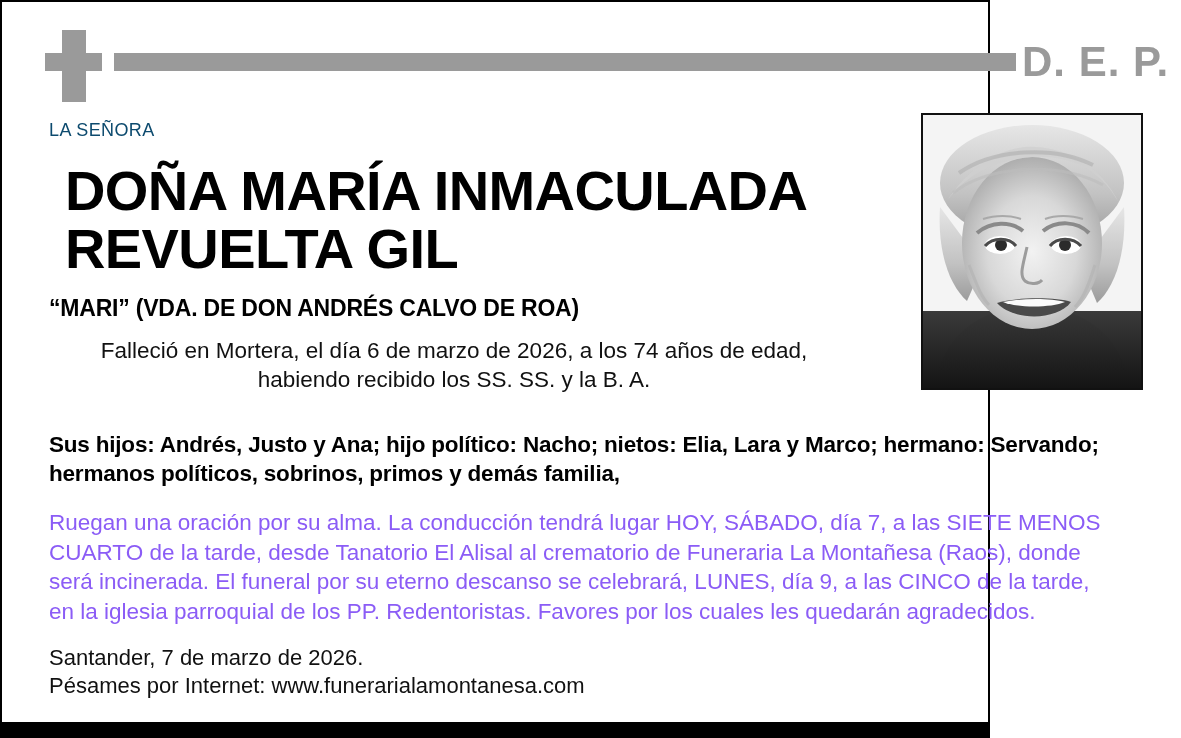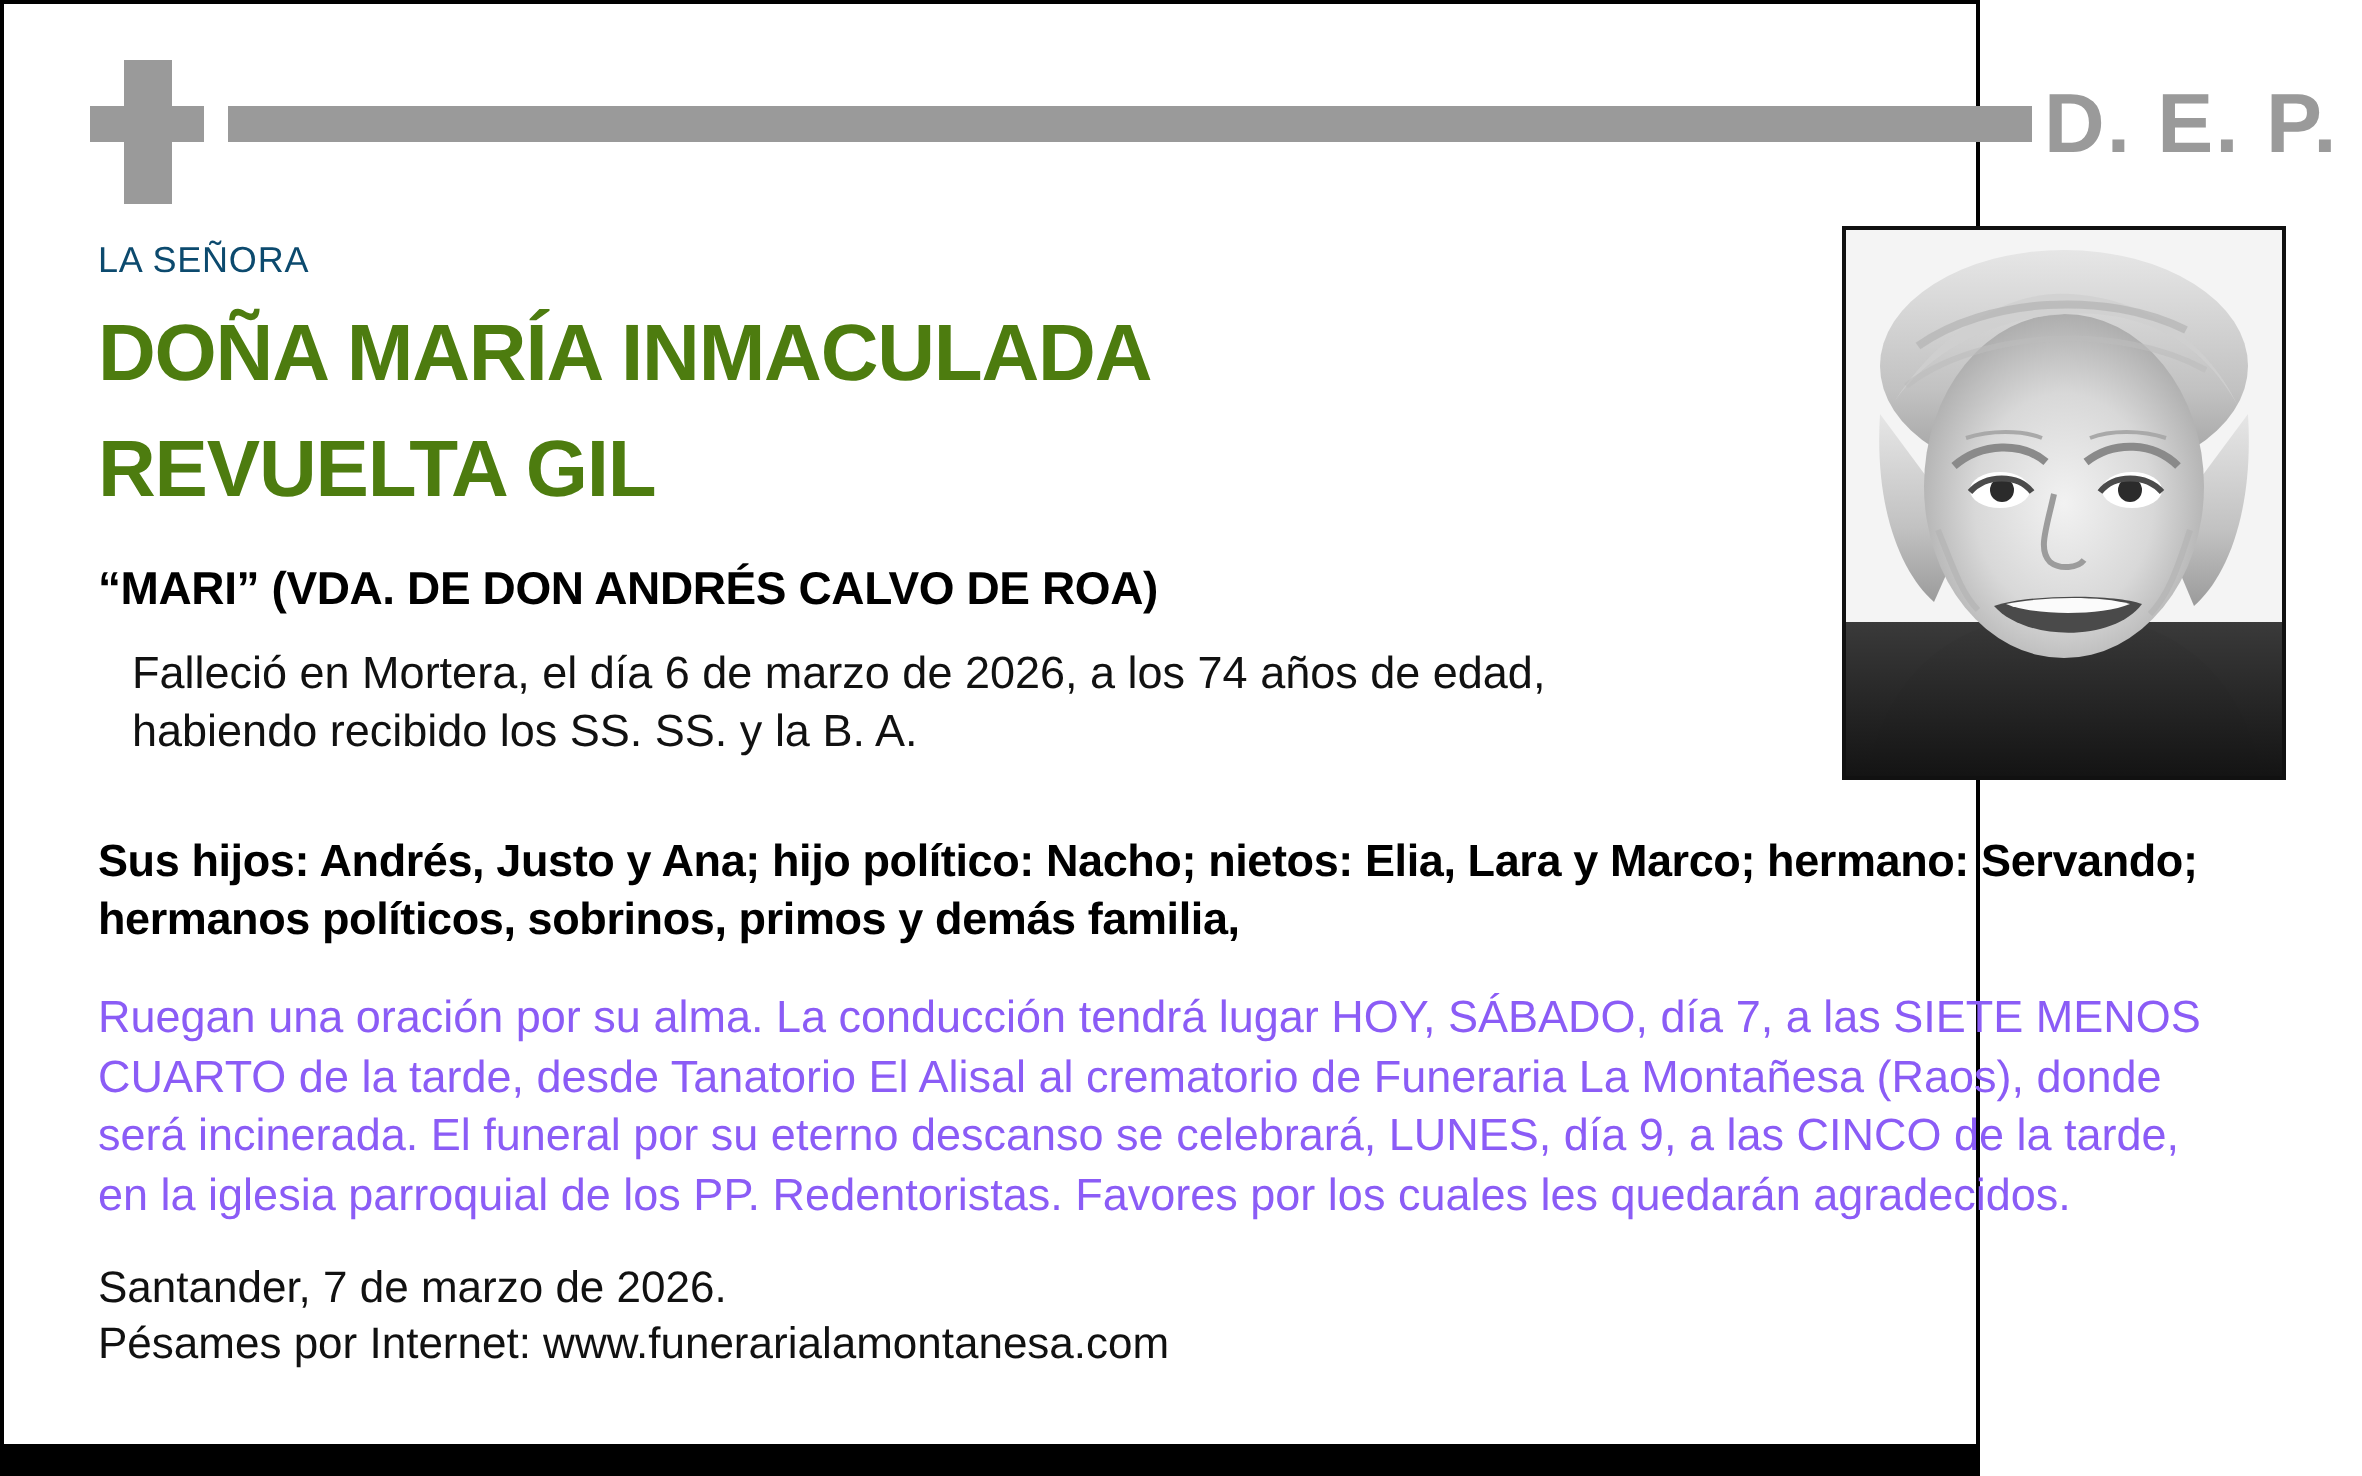--- a/index.html
+++ b/index.html
@@ -102,46 +102,47 @@
   .eyebrow {
     font-size: 18px;
     letter-spacing: 0.4px;
     color: #0c4a6e;
     line-height: 32px;
     margin: 0 0 2px 0;
     white-space: nowrap;
   }
 
   .fullname {
-    font-size: 40px;
-    font-weight: bold;
-    color: #4d7c0f;
+    font-size: 56px;
+    font-weight: bold;
+    color: #000000;
     line-height: 58px;
     letter-spacing: -0.6px;
-    margin: 0;
+    margin: 16px;
     max-width: 880px;
   }
   .fullname .ln { display: block; white-space: nowrap; }
 
   .alias {
     font-size: 23px;
     font-weight: bold;
     color: #000000;
     line-height: 28px;
     margin: 16px 0 0 0;
     letter-spacing: -0.2px;
     white-space: nowrap;
   }
 
   .deathinfo {
     font-size: 22.5px;
     color: #111111;
     line-height: 29px;
-    margin: 14px 0 0 17px;
+    margin: 14px 0 0 5px;
     max-width: 800px;
+    text-align: center;
   }
   .deathinfo .ln { display: block; white-space: nowrap; }
 
   .family {
     font-size: 22.5px;
     font-weight: bold;
     color: #000000;
     line-height: 29px;
     margin: 36px 0 0 0;
     letter-spacing: -0.2px;

